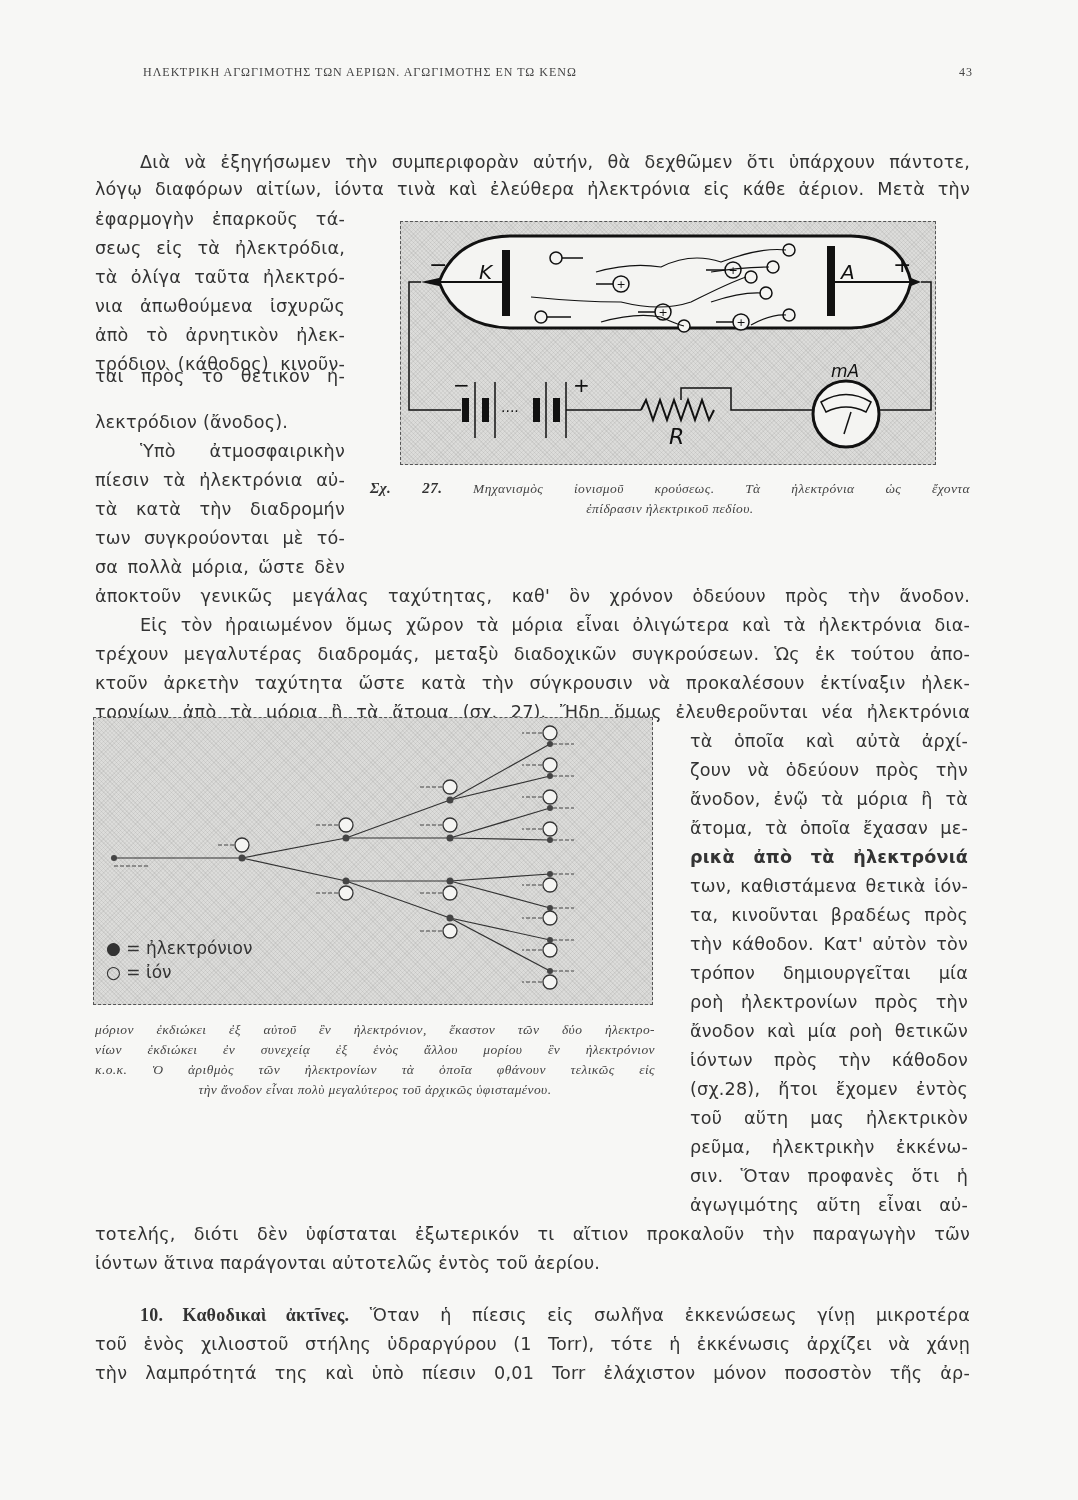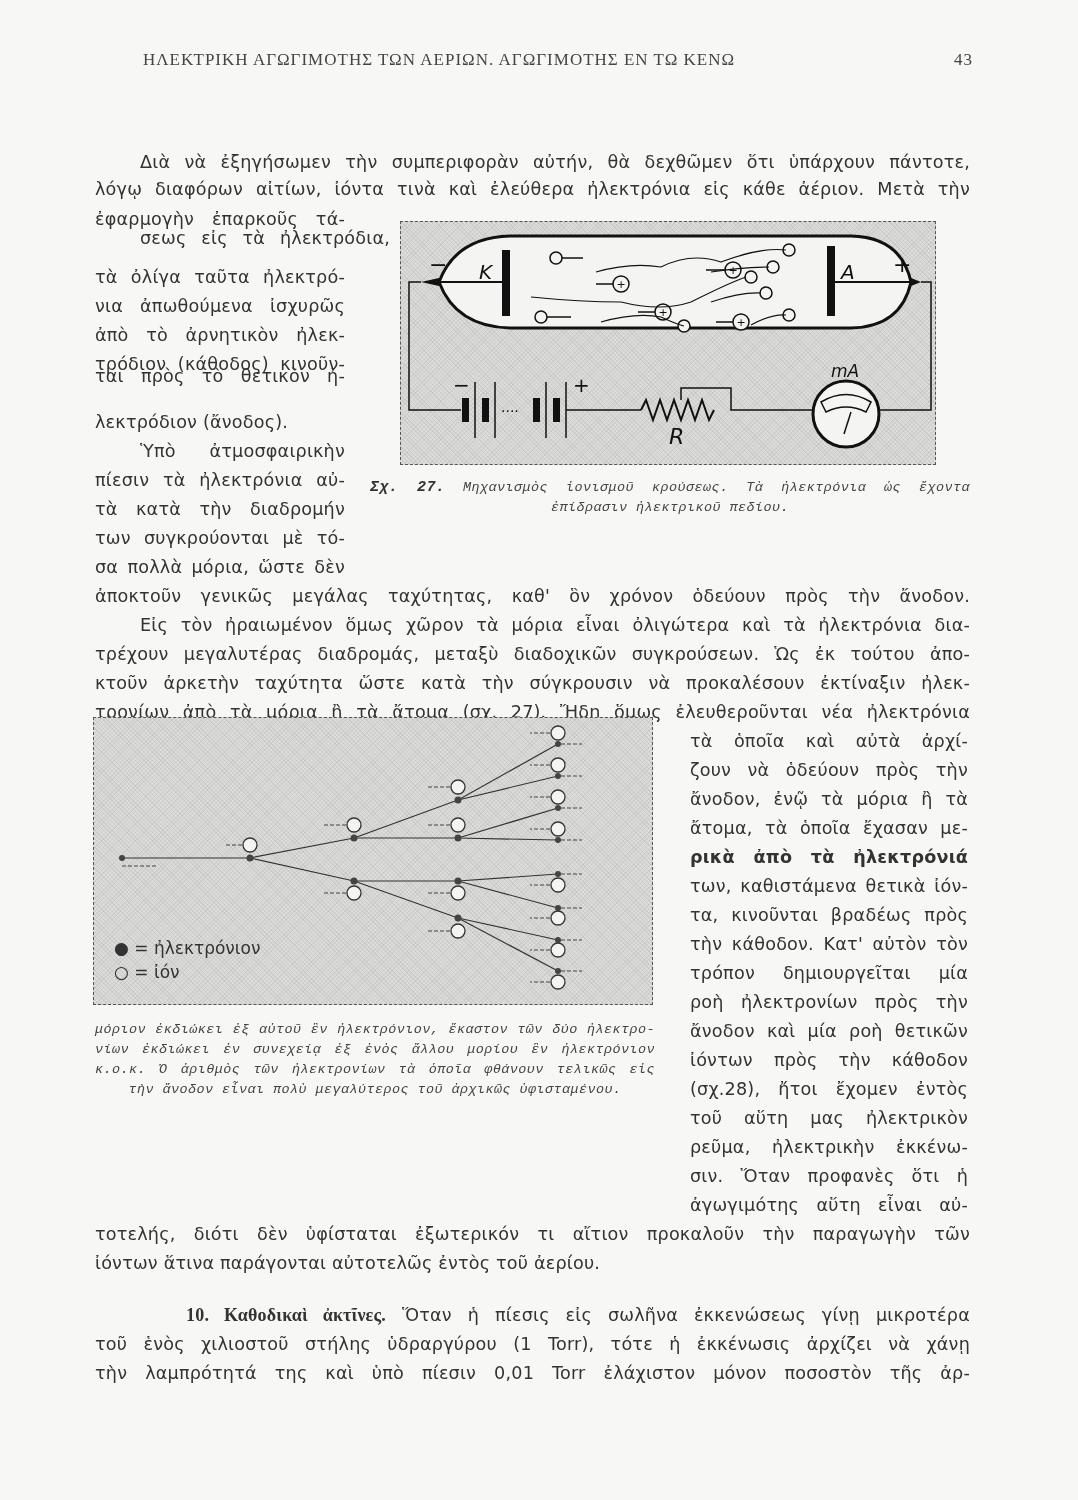--- a/index.html
+++ b/index.html
@@ -4,60 +4,60 @@
 <style>
   html, body { margin:0; padding:0; }
   body {
     width:1078px; height:1500px; position:relative; overflow:hidden;
     background:#f7f7f5; color:#2a2a2a;
     font-family:"DejaVu Sans", sans-serif;
   }
   .abs { position:absolute; }
   .header {
     left:143px; top:50px; width:830px; height:30px;
-    font-family:"Liberation Serif", serif; font-size:17px; letter-spacing:1px; color:#444;
-    display:flex; justify-content:space-between; align-items:flex-start;
+    font-family:"Liberation Serif", serif; font-size:12px; letter-spacing:1px; color:#444;
+    display:flex; justify-content:space-between; align-items:flex-end;
   }
   .body-line {
     position:absolute; left:95px; width:875px;
     font-size:17.6px; line-height:24.5px; white-space:nowrap; letter-spacing:0.2px;
     text-align:justify; text-align-last:justify; color:#333;
   }
   .narrow { width:250px; }
   .right-col { left:690px; width:278px; }
   .indent { padding-left:45px; box-sizing:border-box; }
   .last { text-align-last:left; }
   .fig {
     position:absolute; border:1.5px dashed #555; box-sizing:border-box;
     background-color:#dcdcda;
     background-image:repeating-linear-gradient(45deg, rgba(0,0,0,0.06) 0 1px, transparent 1px 3px),
                      repeating-linear-gradient(-45deg, rgba(0,0,0,0.05) 0 1px, transparent 1px 3px);
   }
   .caption {
-    position:absolute; font-family:Liberation Mono, monospace; font-style:italic;
+    position:absolute; font-family:Liberation Serif, serif; font-style:italic;
     font-size:13.5px; line-height:20px; color:#444; letter-spacing:0.4px;
   }
   .caption .lbl { font-style:italic; font-weight:bold; font-size:15px; color:#333; }
   .cap-line { display:block; white-space:nowrap; text-align:justify; text-align-last:justify; }
   .cap-center { text-align:center; text-align-last:center; }
-  .section-title { font-family:"Liberation Serif", serif; font-weight:bold; font-size:18px;margin-left:46px; }
+  .section-title { font-family:"Liberation Serif", serif; font-weight:bold; font-size:18px; }
   svg text { font-family:"DejaVu Sans", sans-serif; }
 </style>
 </head>
 <body>
 
 <div class="abs header">
   <span>ΗΛΕΚΤΡΙΚΗ ΑΓΩΓΙΜΟΤΗΣ ΤΩΝ ΑΕΡΙΩΝ. ΑΓΩΓΙΜΟΤΗΣ ΕΝ ΤΩ ΚΕΝΩ</span>
   <span>43</span>
 </div>
 
 <div class="body-line indent" style="top:150px;">Διὰ νὰ ἐξηγήσωμεν τὴν συμπεριφορὰν αὐτήν, θὰ δεχθῶμεν ὅτι ὑπάρχουν πάντοτε,</div>
 <div class="body-line" style="top:177px;">λόγῳ διαφόρων αἰτίων, ἰόντα τινὰ καὶ ἐλεύθερα ἠλεκτρόνια εἰς κάθε ἀέριον. Μετὰ τὴν</div>
 <div class="body-line narrow" style="top:207px;">ἐφαρμογὴν ἐπαρκοῦς τά-</div>
-<div class="body-line narrow" style="top:226px;margin-left:45px;">σεως εἰς τὰ ἠλεκτρόδια,</div>
+<div class="body-line narrow" style="top:236px;">σεως εἰς τὰ ἠλεκτρόδια,</div>
 <div class="body-line narrow" style="top:265px;">τὰ ὀλίγα ταῦτα ἠλεκτρό-</div>
 <div class="body-line narrow" style="top:294px;">νια ἀπωθούμενα ἰσχυρῶς</div>
 <div class="body-line narrow" style="top:323px;">ἀπὸ τὸ ἀρνητικὸν ἠλεκ-</div>
 <div class="body-line narrow" style="top:352px;">τρόδιον (κάθοδος) κινοῦν-</div>
 <div class="body-line narrow" style="top:364px;">ται πρὸς τὸ θετικὸν ἠ-</div>
 <div class="body-line narrow last" style="top:410px;">λεκτρόδιον (ἄνοδος).</div>
 
 <div class="body-line narrow indent" style="top:439px;">Ὑπὸ ἀτμοσφαιρικὴν</div>
 <div class="body-line narrow" style="top:468px;">πίεσιν τὰ ἠλεκτρόνια αὐ-</div>
 <div class="body-line narrow" style="top:497px;">τὰ κατὰ τὴν διαδρομήν</div>
@@ -175,21 +175,21 @@
     <line x1="412" y1="188" x2="390" y2="188" stroke="#111" stroke-width="1.5"></line>
     <line x1="478" y1="188" x2="490" y2="188" stroke="#111" stroke-width="1.5"></line>
     <text x="430" y="155" font-size="17" font-style="italic" fill="#111">mA</text>
   </svg>
 </div>
 <div class="caption" style="left:370px; top:478px; width:600px;">
   <span class="cap-line"><span class="lbl">Σχ. 27.</span> <span>Μηχανισμὸς ἰονισμοῦ κρούσεως. Τὰ ἠλεκτρόνια ὡς ἔχοντα</span></span>
   <span class="cap-line cap-center">ἐπίδρασιν ἠλεκτρικοῦ πεδίου.</span>
 </div>
 
-<div class="fig" style="left:93px; top:717px; width:560px; height:288px;padding-left:8px;">
+<div class="fig" style="left:93px; top:717px; width:560px; height:288px;">
   <svg width="557" height="285" viewBox="0 0 557 285">
     <g stroke="#333" stroke-width="1.2" fill="none">
       <line x1="20" y1="140" x2="148" y2="140"></line>
       <line x1="148" y1="140" x2="252" y2="120"></line>
         <line x1="148" y1="140" x2="252" y2="163"></line>
       <line x1="252" y1="120" x2="356" y2="82"></line>
         <line x1="252" y1="120" x2="356" y2="120"></line>
       <line x1="252" y1="163" x2="356" y2="163"></line>
         <line x1="252" y1="163" x2="356" y2="200"></line>
       <line x1="356" y1="82" x2="456" y2="26"></line>

